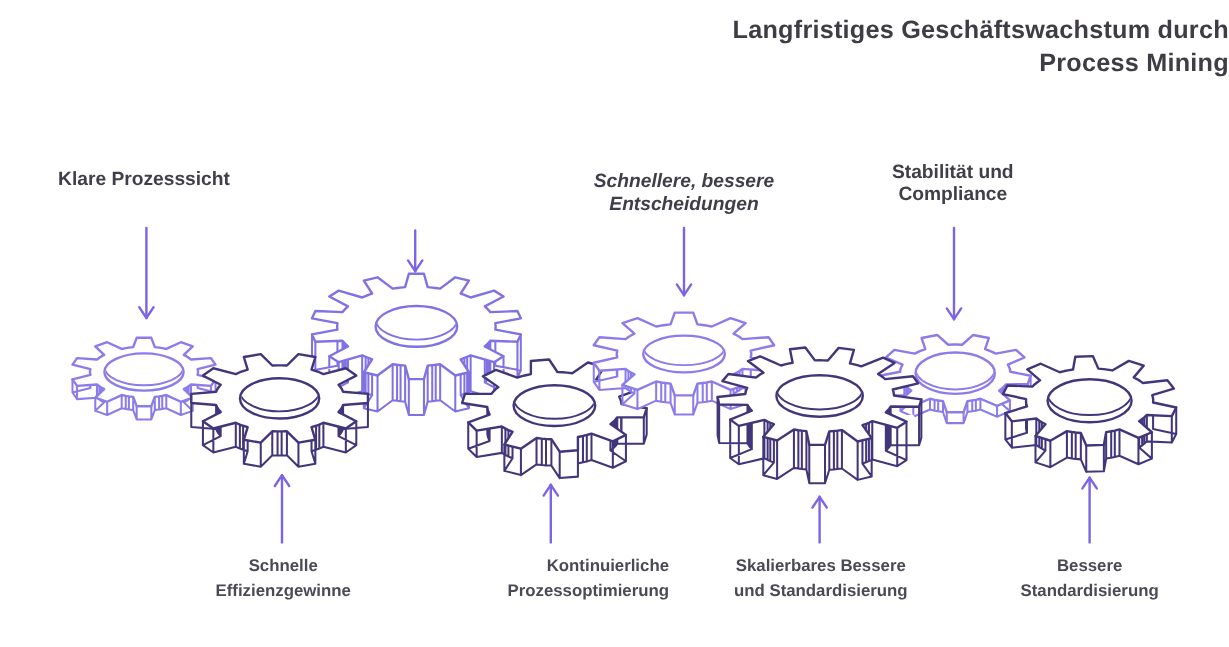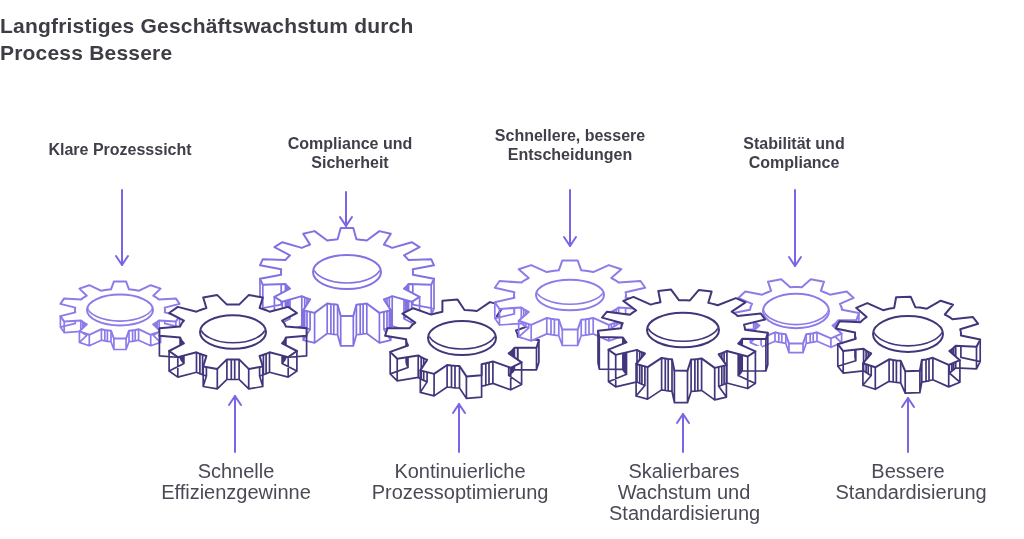--- a/index.html
+++ b/index.html
@@ -1,44 +1,44 @@
 <!DOCTYPE html>
 <html style="--title-color: #3f3c45; --label-top-color: #413e49; --label-bottom-color: #4c4956;"><head>
 <meta charset="utf-8">
 <style>
   html,body{margin:0;padding:0;background:#fff;}
   .canvas{
     position:relative;width:1024px;height:539px;background:#fff;overflow:hidden;
     font-family:"Liberation Sans",sans-serif;
   }
   .title{
-    position:absolute;top:12px;left:0;width:1024px;text-align:left;
+    position:absolute;top:12px;left:0;width:1024px;text-align:right;
     font-weight:bold;font-size:21px;line-height:27px;color:var(--title-color,#3f3c45);
     letter-spacing:.2px;
   }
   .title span{display:block;}
   svg.diagram{position:absolute;left:0;top:0;}
   .lbl{
     position:absolute;text-align:center;transform:translateX(-50%);
   }
   .lbl-top{
     font-weight:bold;font-size:16px;line-height:19px;color:var(--label-top-color,#413e49);
   }
   .lbl-bottom{
-    font-weight:normal;font-size:20px;line-height:21px;color:var(--label-bottom-color,#4c4956);
+    font-weight:bold;font-size:14px;line-height:21px;color:var(--label-bottom-color,#4c4956);
   }
 </style>
 </head>
 <body>
 
 <div class="canvas">
 
   <div class="title">
     <span>Langfristiges Geschäftswachstum durch</span>
-    <span>Process Bessere</span>
+    <span>Process Mining</span>
   </div>
 
   <svg class="diagram" id="gear-svg" width="1024" height="539" viewBox="0 0 1024 539">
       <g>
         <path d="M164.7,312.4L179.6,316.1L179.6,327.1L164.7,323.4ZM179.6,316.1L175.8,321.6L175.8,332.6L179.6,327.1ZM175.8,321.6L159.2,320.4L159.2,331.4L175.8,332.6ZM159.2,320.4L157.2,321.9L157.2,332.9L159.2,331.4ZM157.2,321.9L155.6,323L155.6,334L157.2,332.9ZM155.6,323L153.2,324.3L153.2,335.3L155.6,334ZM153.2,324.3L160.6,331.4L160.6,342.4L153.2,335.3ZM160.6,331.4L150.7,334.8L150.7,345.8L160.6,342.4ZM150.7,334.8L138.6,329.2L138.6,340.2L150.7,345.8ZM138.6,329.2L135.2,329.9L135.2,340.9L138.6,340.2ZM135.2,329.9L132.6,330.3L132.6,341.3L135.2,340.9ZM132.6,330.3L129,330.7L129,341.7L132.6,341.3ZM129,330.7L126.1,338.5L126.1,349.5L129,341.7ZM126.1,338.5L113.9,338.5L113.9,349.5L126.1,349.5ZM113.9,338.5L111,330.7L111,341.7L113.9,349.5ZM111,330.7L107.4,330.3L107.4,341.3L111,341.7ZM107.4,330.3L104.8,329.9L104.8,340.9L107.4,341.3ZM104.8,329.9L101.4,329.2L101.4,340.2L104.8,340.9ZM101.4,329.2L89.3,334.8L89.3,345.8L101.4,340.2ZM89.3,334.8L79.4,331.4L79.4,342.4L89.3,345.8ZM79.4,331.4L86.8,324.3L86.8,335.3L79.4,342.4ZM86.8,324.3L84.4,323L84.4,334L86.8,335.3ZM84.4,323L82.8,321.9L82.8,332.9L84.4,334ZM82.8,321.9L80.8,320.4L80.8,331.4L82.8,332.9ZM80.8,320.4L64.2,321.6L64.2,332.6L80.8,331.4ZM64.2,321.6L60.4,316.1L60.4,327.1L64.2,332.6ZM60.4,316.1L75.3,312.4L75.3,323.4L60.4,327.1ZM75.3,312.4L75,310.7L75,321.7L75.3,323.4ZM75,310.7L75,309.3L75,320.3L75,321.7ZM75,309.3L75.3,307.6L75.3,318.6L75,320.3ZM75.3,307.6L60.4,303.9L60.4,314.9L75.3,318.6ZM60.4,303.9L64.2,298.4L64.2,309.4L60.4,314.9ZM64.2,298.4L80.8,299.6L80.8,310.6L64.2,309.4ZM80.8,299.6L82.8,298.1L82.8,309.1L80.8,310.6ZM82.8,298.1L84.4,297L84.4,308L82.8,309.1ZM84.4,297L86.8,295.7L86.8,306.7L84.4,308ZM86.8,295.7L79.4,288.6L79.4,299.6L86.8,306.7ZM79.4,288.6L89.3,285.2L89.3,296.2L79.4,299.6ZM89.3,285.2L101.4,290.8L101.4,301.8L89.3,296.2ZM101.4,290.8L104.8,290.1L104.8,301.1L101.4,301.8ZM104.8,290.1L107.4,289.7L107.4,300.7L104.8,301.1ZM107.4,289.7L111,289.3L111,300.3L107.4,300.7ZM111,289.3L113.9,281.5L113.9,292.5L111,300.3ZM113.9,281.5L126.1,281.5L126.1,292.5L113.9,292.5ZM126.1,281.5L129,289.3L129,300.3L126.1,292.5ZM129,289.3L132.6,289.7L132.6,300.7L129,300.3ZM132.6,289.7L135.2,290.1L135.2,301.1L132.6,300.7ZM135.2,290.1L138.6,290.8L138.6,301.8L135.2,301.1ZM138.6,290.8L150.7,285.2L150.7,296.2L138.6,301.8ZM150.7,285.2L160.6,288.6L160.6,299.6L150.7,296.2ZM160.6,288.6L153.2,295.7L153.2,306.7L160.6,299.6ZM153.2,295.7L155.6,297L155.6,308L153.2,306.7ZM155.6,297L157.2,298.1L157.2,309.1L155.6,308ZM157.2,298.1L159.2,299.6L159.2,310.6L157.2,309.1ZM159.2,299.6L175.8,298.4L175.8,309.4L159.2,310.6ZM175.8,298.4L179.6,303.9L179.6,314.9L175.8,309.4ZM179.6,303.9L164.7,307.6L164.7,318.6L179.6,314.9ZM164.7,307.6L165,309.3L165,320.3L164.7,318.6ZM165,309.3L165,310.7L165,321.7L165,320.3ZM165,310.7L164.7,312.4L164.7,323.4L165,321.7Z" fill="#fff" stroke="none"></path>
         <path d="M164.7,323.4L179.6,327.1M164.7,312.4L164.7,323.4M179.6,316.1L179.6,327.1M179.6,327.1L175.8,332.6M179.6,316.1L179.6,327.1M175.8,321.6L175.8,332.6M175.8,332.6L159.2,331.4M175.8,321.6L175.8,332.6M159.2,320.4L159.2,331.4M159.2,331.4L157.2,332.9M159.2,320.4L159.2,331.4M157.2,321.9L157.2,332.9M157.2,332.9L155.6,334M157.2,321.9L157.2,332.9M155.6,323L155.6,334M155.6,334L153.2,335.3M155.6,323L155.6,334M153.2,324.3L153.2,335.3M153.2,335.3L160.6,342.4M153.2,324.3L153.2,335.3M160.6,331.4L160.6,342.4M160.6,342.4L150.7,345.8M160.6,331.4L160.6,342.4M150.7,334.8L150.7,345.8M150.7,345.8L138.6,340.2M150.7,334.8L150.7,345.8M138.6,329.2L138.6,340.2M138.6,340.2L135.2,340.9M138.6,329.2L138.6,340.2M135.2,329.9L135.2,340.9M135.2,340.9L132.6,341.3M135.2,329.9L135.2,340.9M132.6,330.3L132.6,341.3M132.6,341.3L129,341.7M132.6,330.3L132.6,341.3M129,330.7L129,341.7M129,341.7L126.1,349.5M129,330.7L129,341.7M126.1,338.5L126.1,349.5M126.1,349.5L113.9,349.5M126.1,338.5L126.1,349.5M113.9,338.5L113.9,349.5M113.9,349.5L111,341.7M113.9,338.5L113.9,349.5M111,330.7L111,341.7M111,341.7L107.4,341.3M111,330.7L111,341.7M107.4,330.3L107.4,341.3M107.4,341.3L104.8,340.9M107.4,330.3L107.4,341.3M104.8,329.9L104.8,340.9M104.8,340.9L101.4,340.2M104.8,329.9L104.8,340.9M101.4,329.2L101.4,340.2M101.4,340.2L89.3,345.8M101.4,329.2L101.4,340.2M89.3,334.8L89.3,345.8M89.3,345.8L79.4,342.4M89.3,334.8L89.3,345.8M79.4,331.4L79.4,342.4M79.4,342.4L86.8,335.3M79.4,331.4L79.4,342.4M86.8,324.3L86.8,335.3M86.8,335.3L84.4,334M86.8,324.3L86.8,335.3M84.4,323L84.4,334M84.4,334L82.8,332.9M84.4,323L84.4,334M82.8,321.9L82.8,332.9M82.8,332.9L80.8,331.4M82.8,321.9L82.8,332.9M80.8,320.4L80.8,331.4M80.8,331.4L64.2,332.6M80.8,320.4L80.8,331.4M64.2,321.6L64.2,332.6M64.2,332.6L60.4,327.1M64.2,321.6L64.2,332.6M60.4,316.1L60.4,327.1M60.4,327.1L75.3,323.4M60.4,316.1L60.4,327.1M75.3,312.4L75.3,323.4M75.3,323.4L75,321.7M75.3,312.4L75.3,323.4M75,310.7L75,321.7" fill="none" stroke="#8b7ce9" stroke-width="1.7" stroke-linecap="round"></path>
         <path d="M164.7,312.4L179.6,316.1L175.8,321.6L159.2,320.4L157.2,321.9L155.6,323L153.2,324.3L160.6,331.4L150.7,334.8L138.6,329.2L135.2,329.9L132.6,330.3L129,330.7L126.1,338.5L113.9,338.5L111,330.7L107.4,330.3L104.8,329.9L101.4,329.2L89.3,334.8L79.4,331.4L86.8,324.3L84.4,323L82.8,321.9L80.8,320.4L64.2,321.6L60.4,316.1L75.3,312.4L75,310.7L75,309.3L75.3,307.6L60.4,303.9L64.2,298.4L80.8,299.6L82.8,298.1L84.4,297L86.8,295.7L79.4,288.6L89.3,285.2L101.4,290.8L104.8,290.1L107.4,289.7L111,289.3L113.9,281.5L126.1,281.5L129,289.3L132.6,289.7L135.2,290.1L138.6,290.8L150.7,285.2L160.6,288.6L153.2,295.7L155.6,297L157.2,298.1L159.2,299.6L175.8,298.4L179.6,303.9L164.7,307.6L165,309.3L165,310.7Z" fill="#fff" stroke="#8b7ce9" stroke-width="2" stroke-linejoin="round"></path>
         <ellipse cx="120" cy="310" rx="33" ry="15.5" fill="#fff" stroke="#8b7ce9" stroke-width="2"></ellipse>
         <clipPath id="holeclip-0">
           <ellipse cx="120" cy="310" rx="32" ry="14.5"></ellipse>
@@ -143,22 +143,21 @@
         <path d="M683,452L683,414" stroke="#7c64e4" stroke-width="2" fill="none" stroke-linecap="round"></path>
         <path d="M677,423L683,414L689,423" stroke="#7c64e4" stroke-width="2" fill="none" stroke-linecap="round" stroke-linejoin="round"></path>
       </g>
       <g>
         <path d="M908,452L908,398" stroke="#7c64e4" stroke-width="2" fill="none" stroke-linecap="round"></path>
         <path d="M902,407L908,398L914,407" stroke="#7c64e4" stroke-width="2" fill="none" stroke-linecap="round" stroke-linejoin="round"></path>
       </g>
     </svg>
 
   <div class="lbl lbl-top" style="left:120px;top:140px;width:200px;">Klare Prozesssicht</div>
-  <div class="lbl lbl-top" style="left:350px;top:134px;width:160px;">Compliance und Sicherheit</div>
-  <div class="lbl lbl-top" style="left:570px;top:126px;width:190px;">Schnellere, bessere Entscheidungen</div>
+  <div class="lbl lbl-top" style="left:570px;top:142px;width:190px;font-style:italic;">Schnellere, bessere Entscheidungen</div>
   <div class="lbl lbl-top" style="left:794px;top:134px;width:135px;">Stabilität und Compliance</div>
 
   <div class="lbl lbl-bottom" style="left:236px;top:461px;width:150px;">Schnelle Effizienzgewinne</div>
-  <div class="lbl lbl-bottom" style="left:460px;top:461px;width:195px;">Kontinuierliche Prozessoptimierung</div>
-  <div class="lbl lbl-bottom" style="left:684px;top:461px;width:150px;">Skalierbares Wachstum und Standardisierung</div>
+  <div class="lbl lbl-bottom" style="left:460px;top:461px;width:195px;text-align:right;">Kontinuierliche Prozessoptimierung</div>
+  <div class="lbl lbl-bottom" style="left:684px;top:461px;width:150px;">Skalierbares Bessere und Standardisierung</div>
   <div class="lbl lbl-bottom" style="left:908px;top:461px;width:145px;">Bessere Standardisierung</div>
 
 </div>
 
 </body></html>

